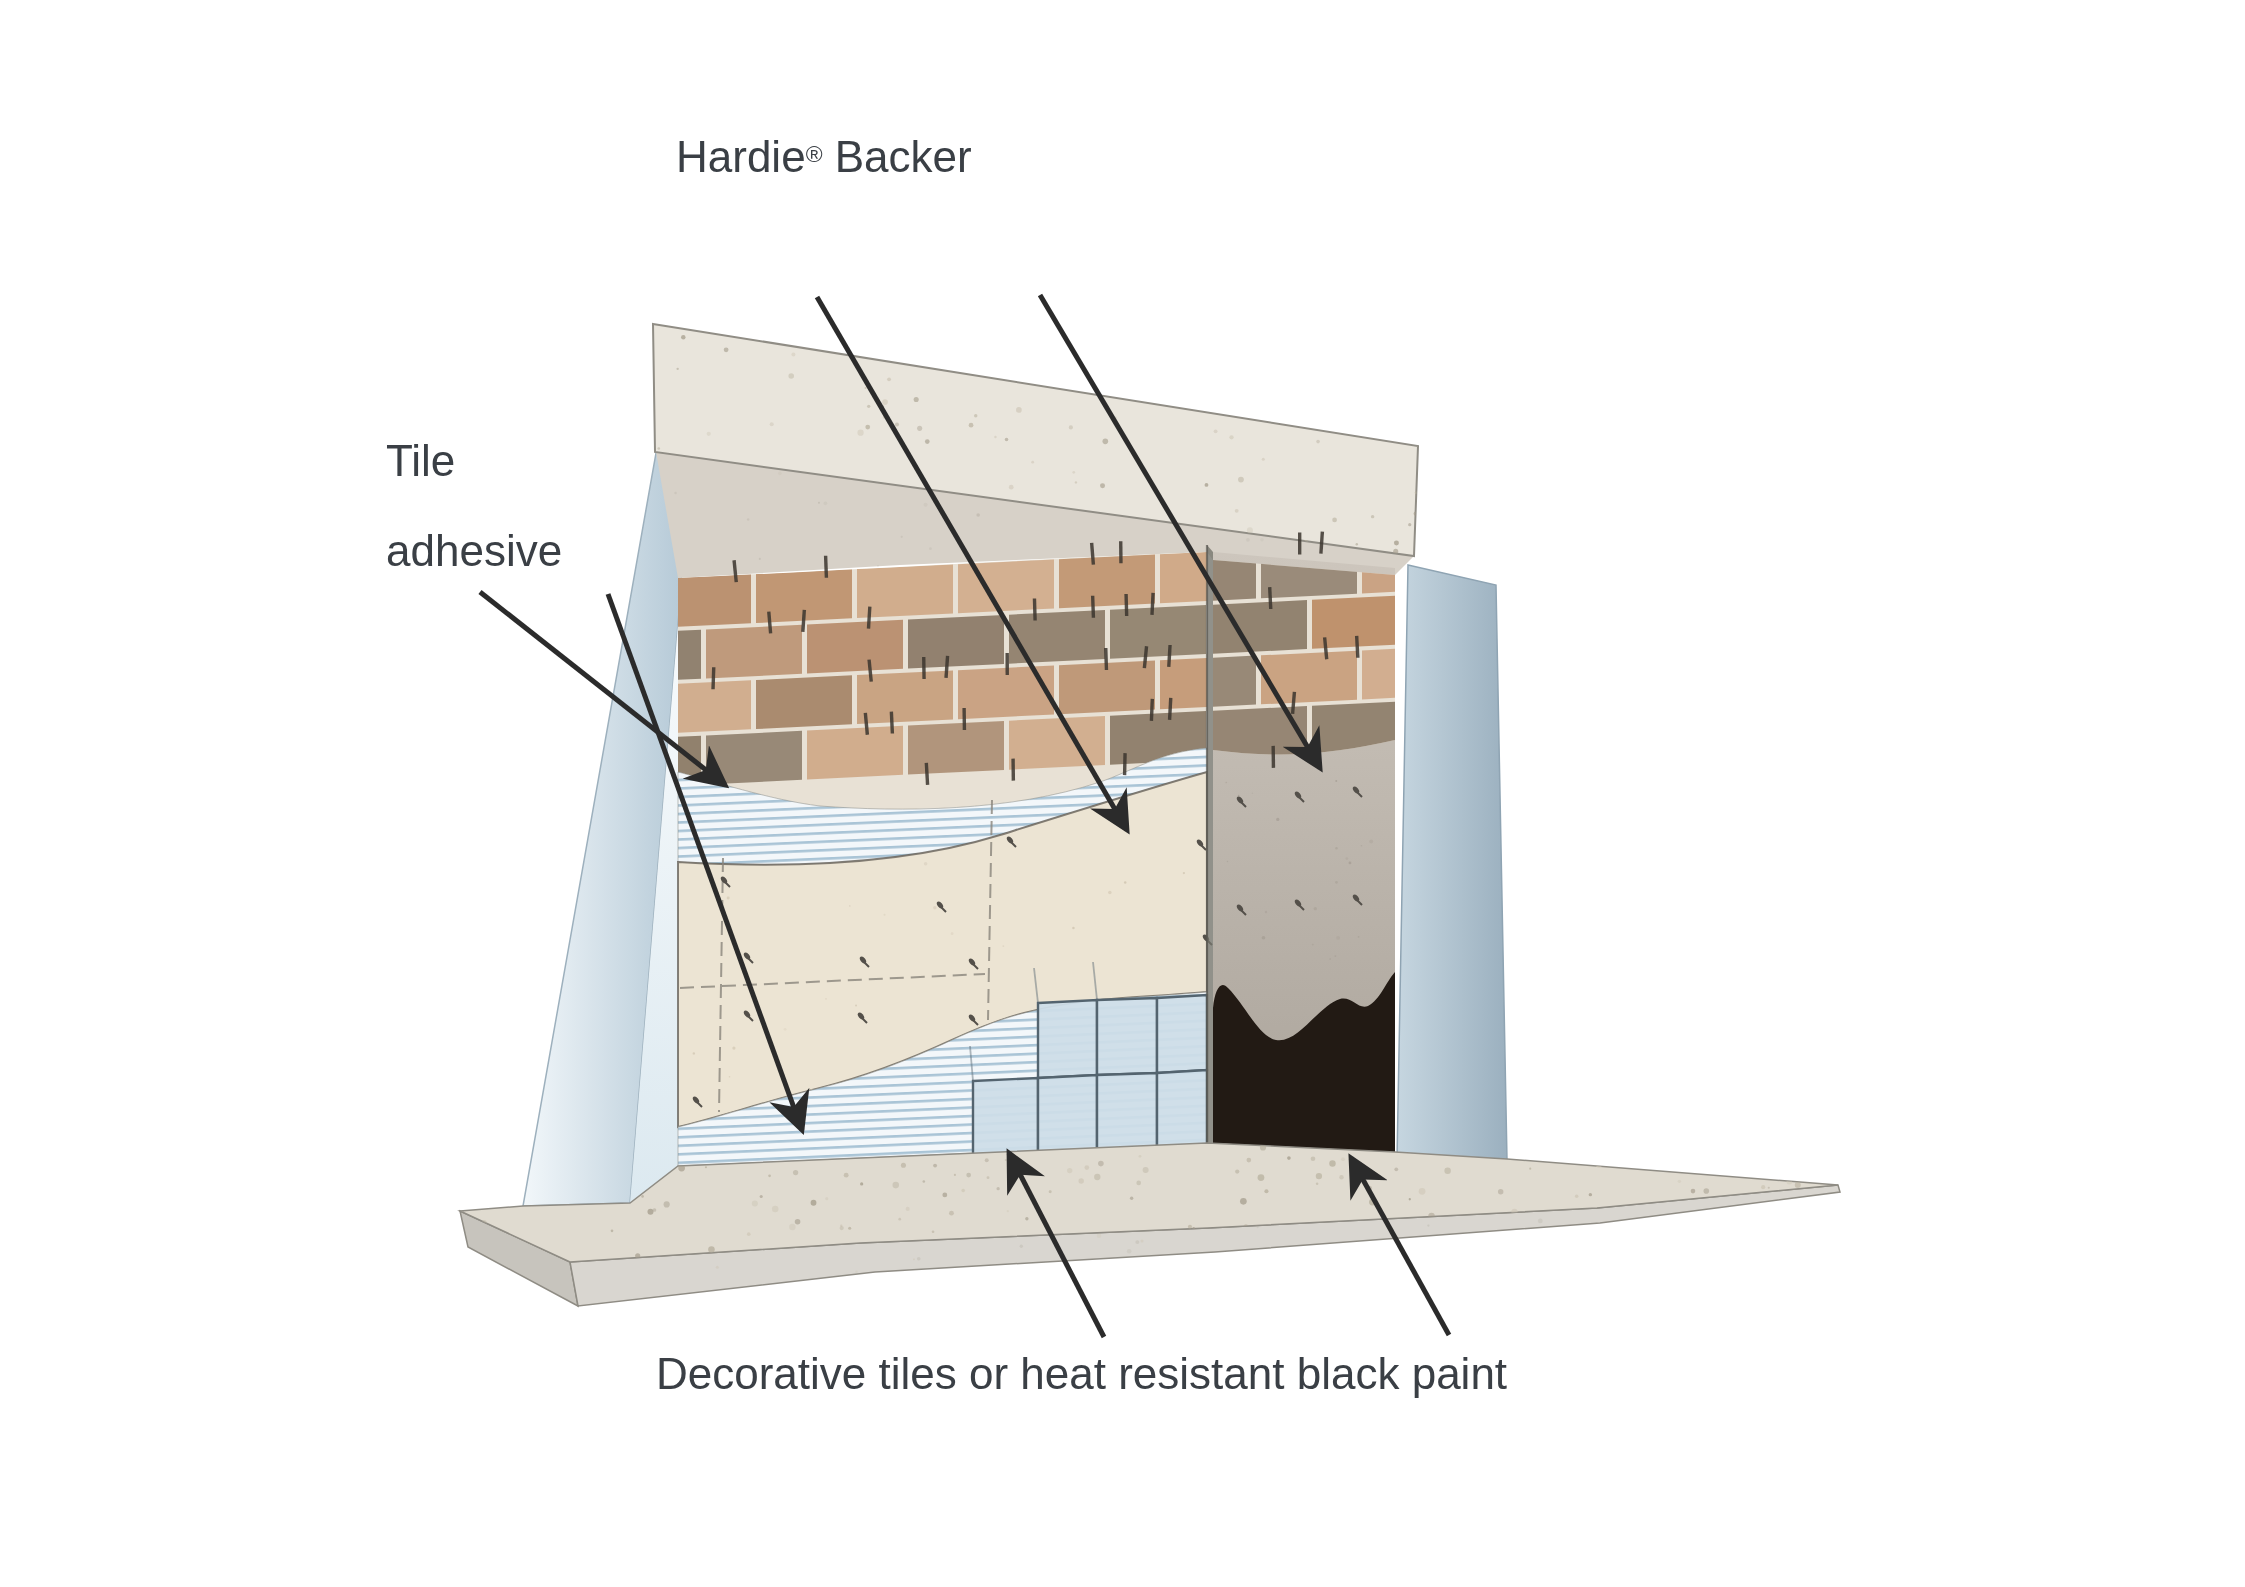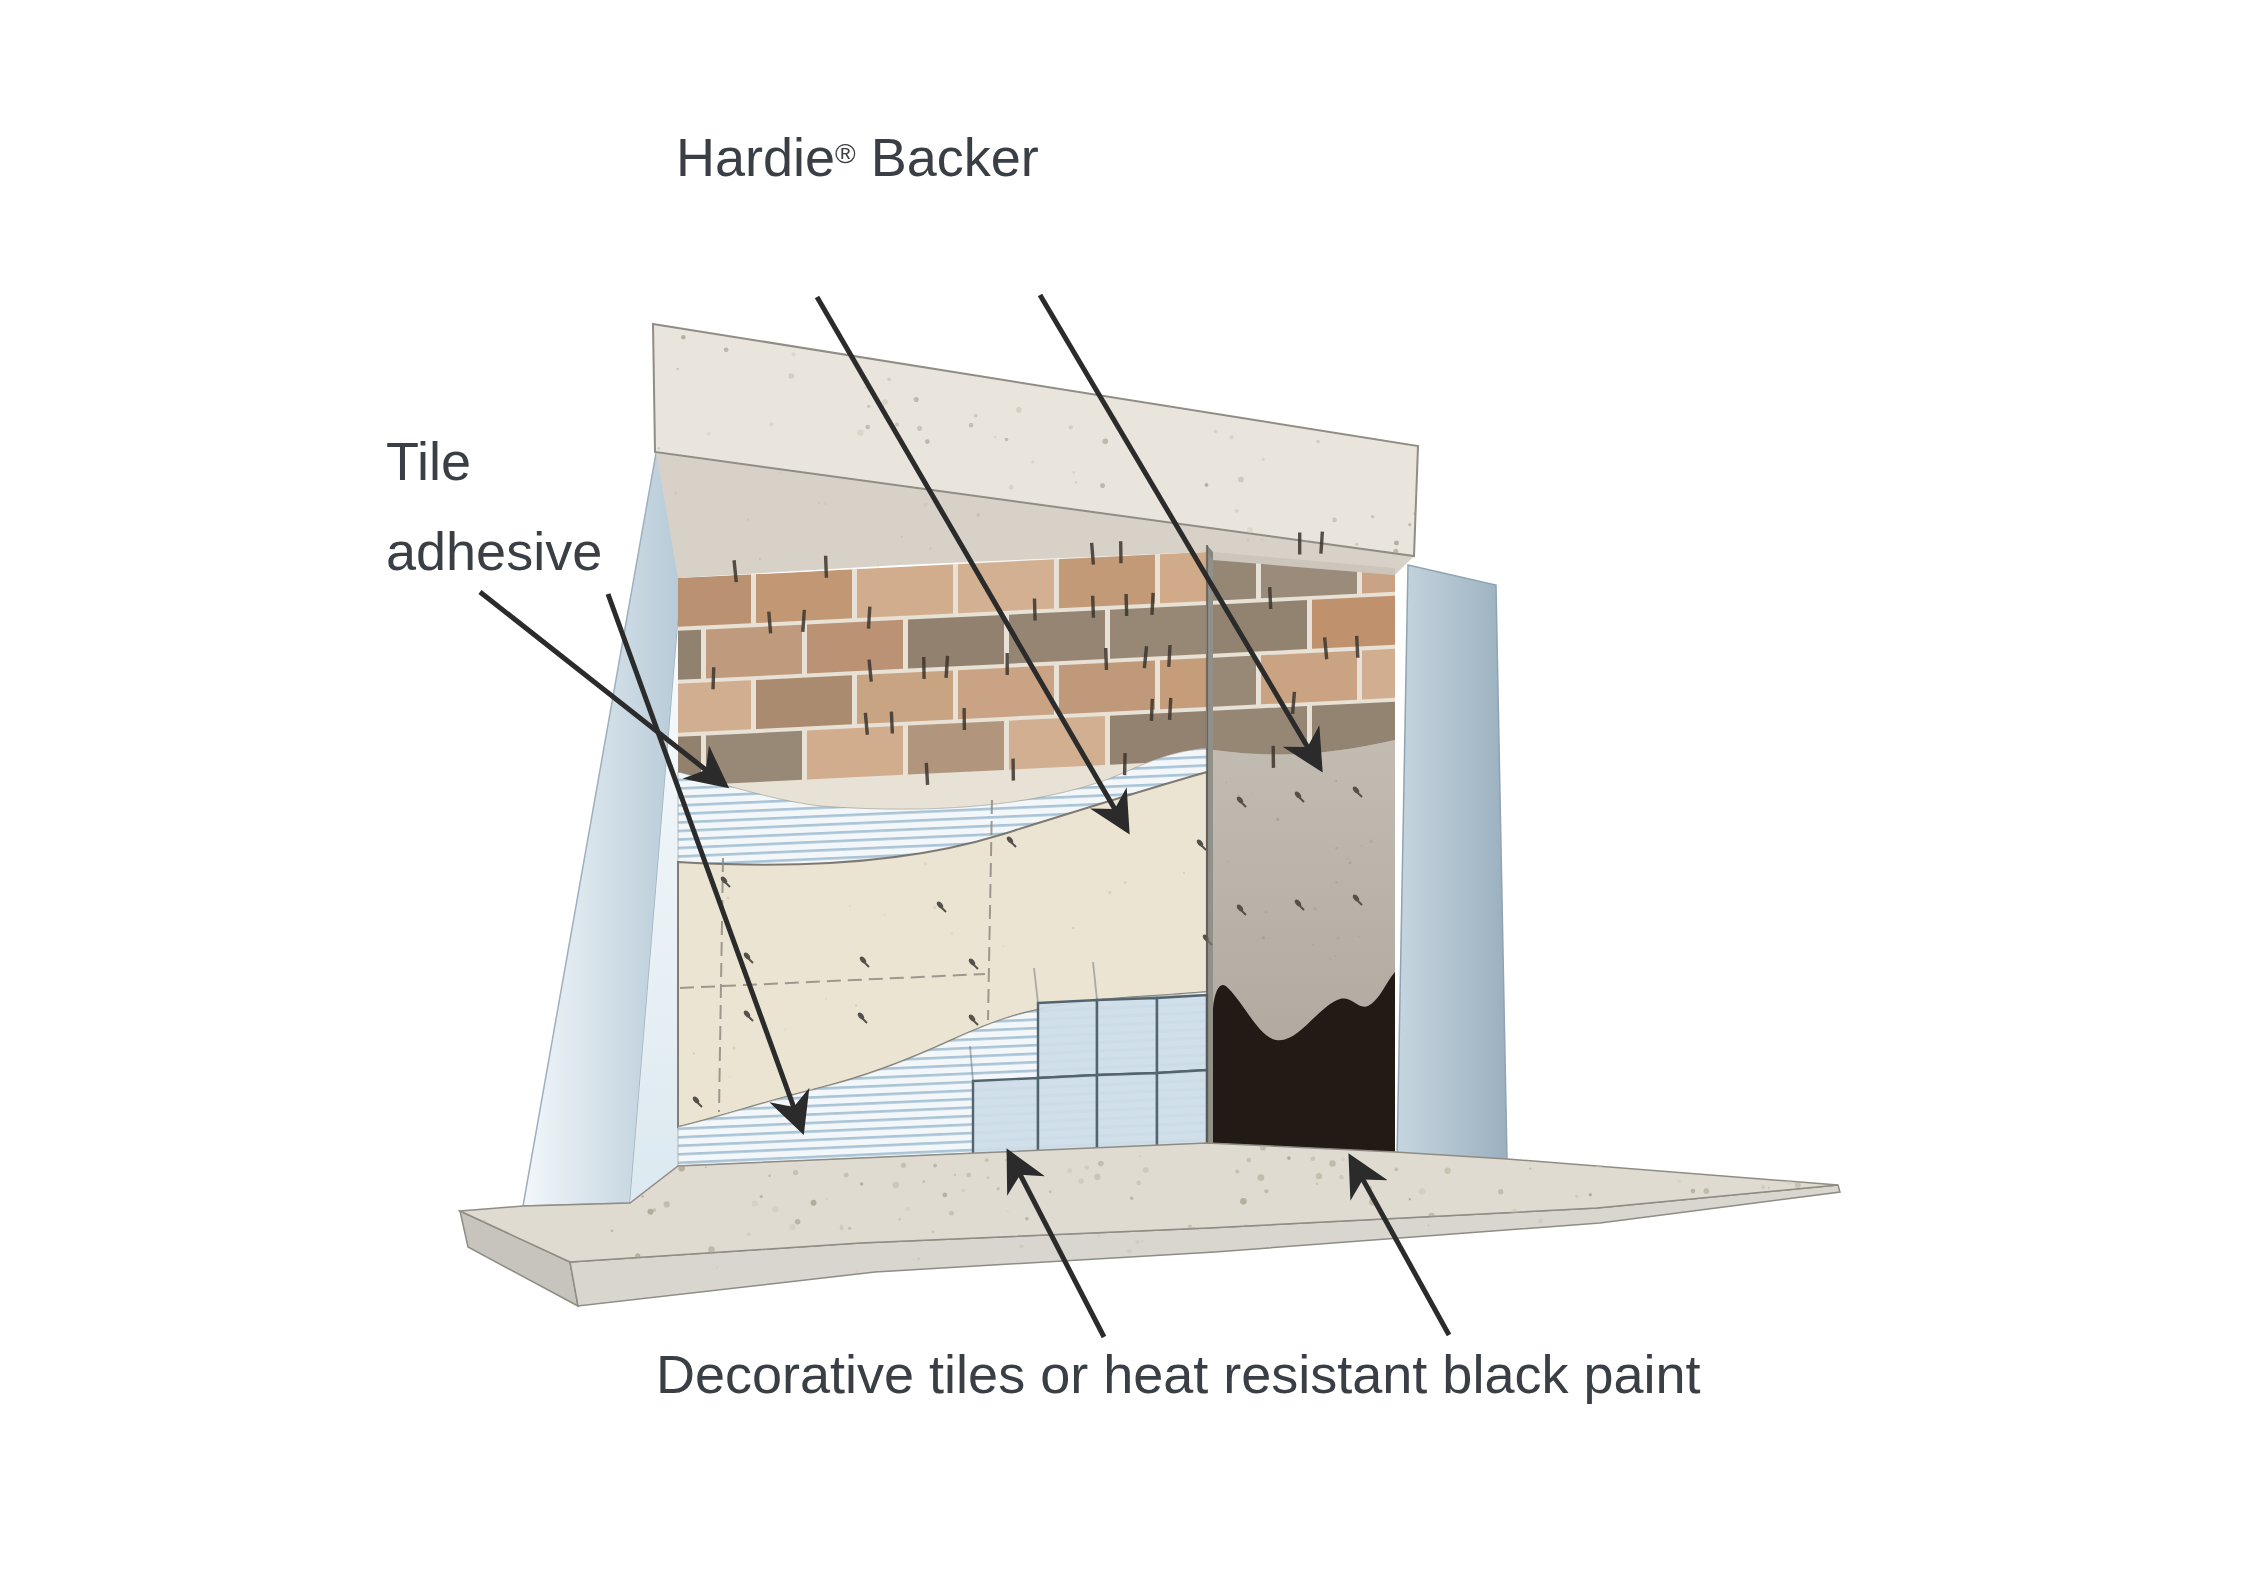--- a/index.html
+++ b/index.html
@@ -1,19 +1,19 @@
 <!DOCTYPE html>
 <html><head>
 <meta charset="utf-8">
 <style>
   html,body{margin:0;padding:0;background:#ffffff;}
   .stage{position:relative;width:2245px;height:1587px;background:#ffffff;overflow:hidden;
          font-family:"Liberation Sans", sans-serif;}
   .stage svg{position:absolute;left:0;top:0;}
-  .lbl{position:absolute;color:#3a3f45;font-size:54px;line-height:88px;white-space:nowrap;
+  .lbl{position:absolute;color:#3a3f45;font-size:44px;line-height:88px;white-space:nowrap;
        font-family:"Liberation Sans", sans-serif;}
   .lbl sup{font-size:.52em;vertical-align:.45em;}
   .lbl-adhesive{line-height:90px;}
 </style>
 </head>
 <body>
 
 <div class="stage">
 
   <svg id="illus" width="2245" height="1587" viewBox="0 0 2245 1587">

